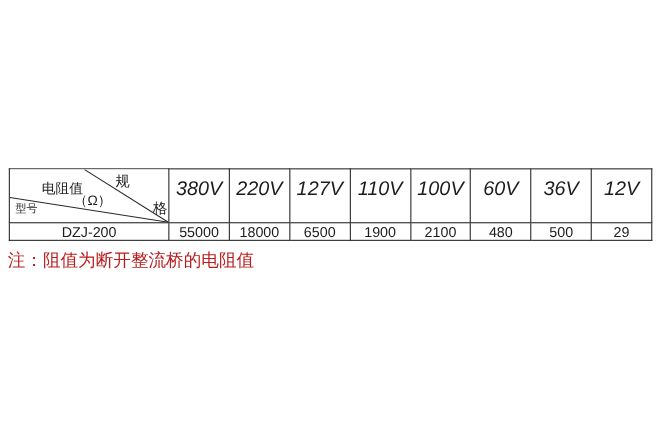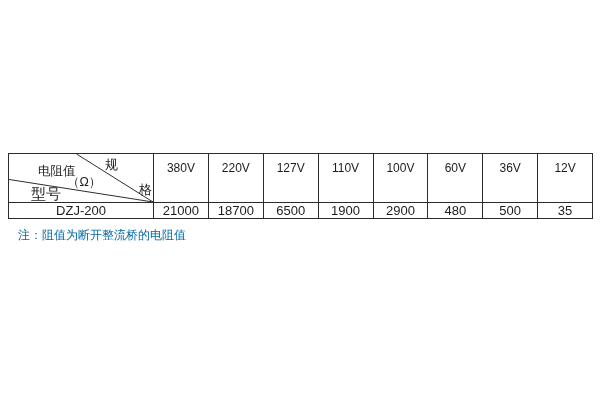--- a/index.html
+++ b/index.html
@@ -25,37 +25,38 @@
     font-size: 13px;
     color: #1c1c1c;
     background: #ffffff;
   }
   tr.header-row { height: 49px; }
   tr.data-row   { height: 14px; }
   td.corner-cell { width: 145px; position: relative; padding: 0; }
   tr.header-row td.v-col {
     vertical-align: top;
     padding-top: 7px;
-    font-size: 12px;
+    font-size: 18px;
+    font-style: italic;
   }
   tr.data-row td { vertical-align: middle; font-size: 13px; }
 
   .corner-svg { position: absolute; left: 0; top: 0; width: 100%; height: 100%; display: block; }
   .corner-label { position: absolute; white-space: nowrap; line-height: 1; }
   .lbl-spec-1   { left: 96px;  top: 4px;  font-size: 13px; }
   .lbl-spec-2   { left: 130px; top: 29px; font-size: 13px; }
   .lbl-res      { left: 29px;  top: 11px; font-size: 12.5px; }
   .lbl-res-unit { left: 58px;  top: 22px; font-size: 12.5px; }
-  .lbl-model    { left: 22px;   top: 32px; font-size: 15px; }
+  .lbl-model    { left: 5px;   top: 32px; font-size: 10px; }
 
   .footnote {
     position: absolute;
-    left: 18px; top: 227px;
-    font-size: 12px;
-    color: #0369a1;
+    left: 7px; top: 227px;
+    font-size: 16px;
+    color: #b91c1c;
     white-space: nowrap;
   }
 </style>
 </head>
 <body>
 
 <div class="page">
 
   <table class="spec">
     <tbody>
@@ -75,27 +76,27 @@
       <td class="v-col">220V</td>
       <td class="v-col">127V</td>
       <td class="v-col">110V</td>
       <td class="v-col">100V</td>
       <td class="v-col">60V</td>
       <td class="v-col">36V</td>
       <td class="v-col">12V</td>
     </tr>
     <tr class="data-row">
       <td>DZJ-200</td>
-      <td>21000</td>
-      <td>18700</td>
+      <td>55000</td>
+      <td>18000</td>
       <td>6500</td>
       <td>1900</td>
-      <td>2900</td>
+      <td>2100</td>
       <td>480</td>
       <td>500</td>
-      <td>35</td>
+      <td>29</td>
     </tr>
   </tbody>
     </table>
 
   <div class="footnote">注：阻值为断开整流桥的电阻值</div>
 
 </div>
 
 </body></html>

